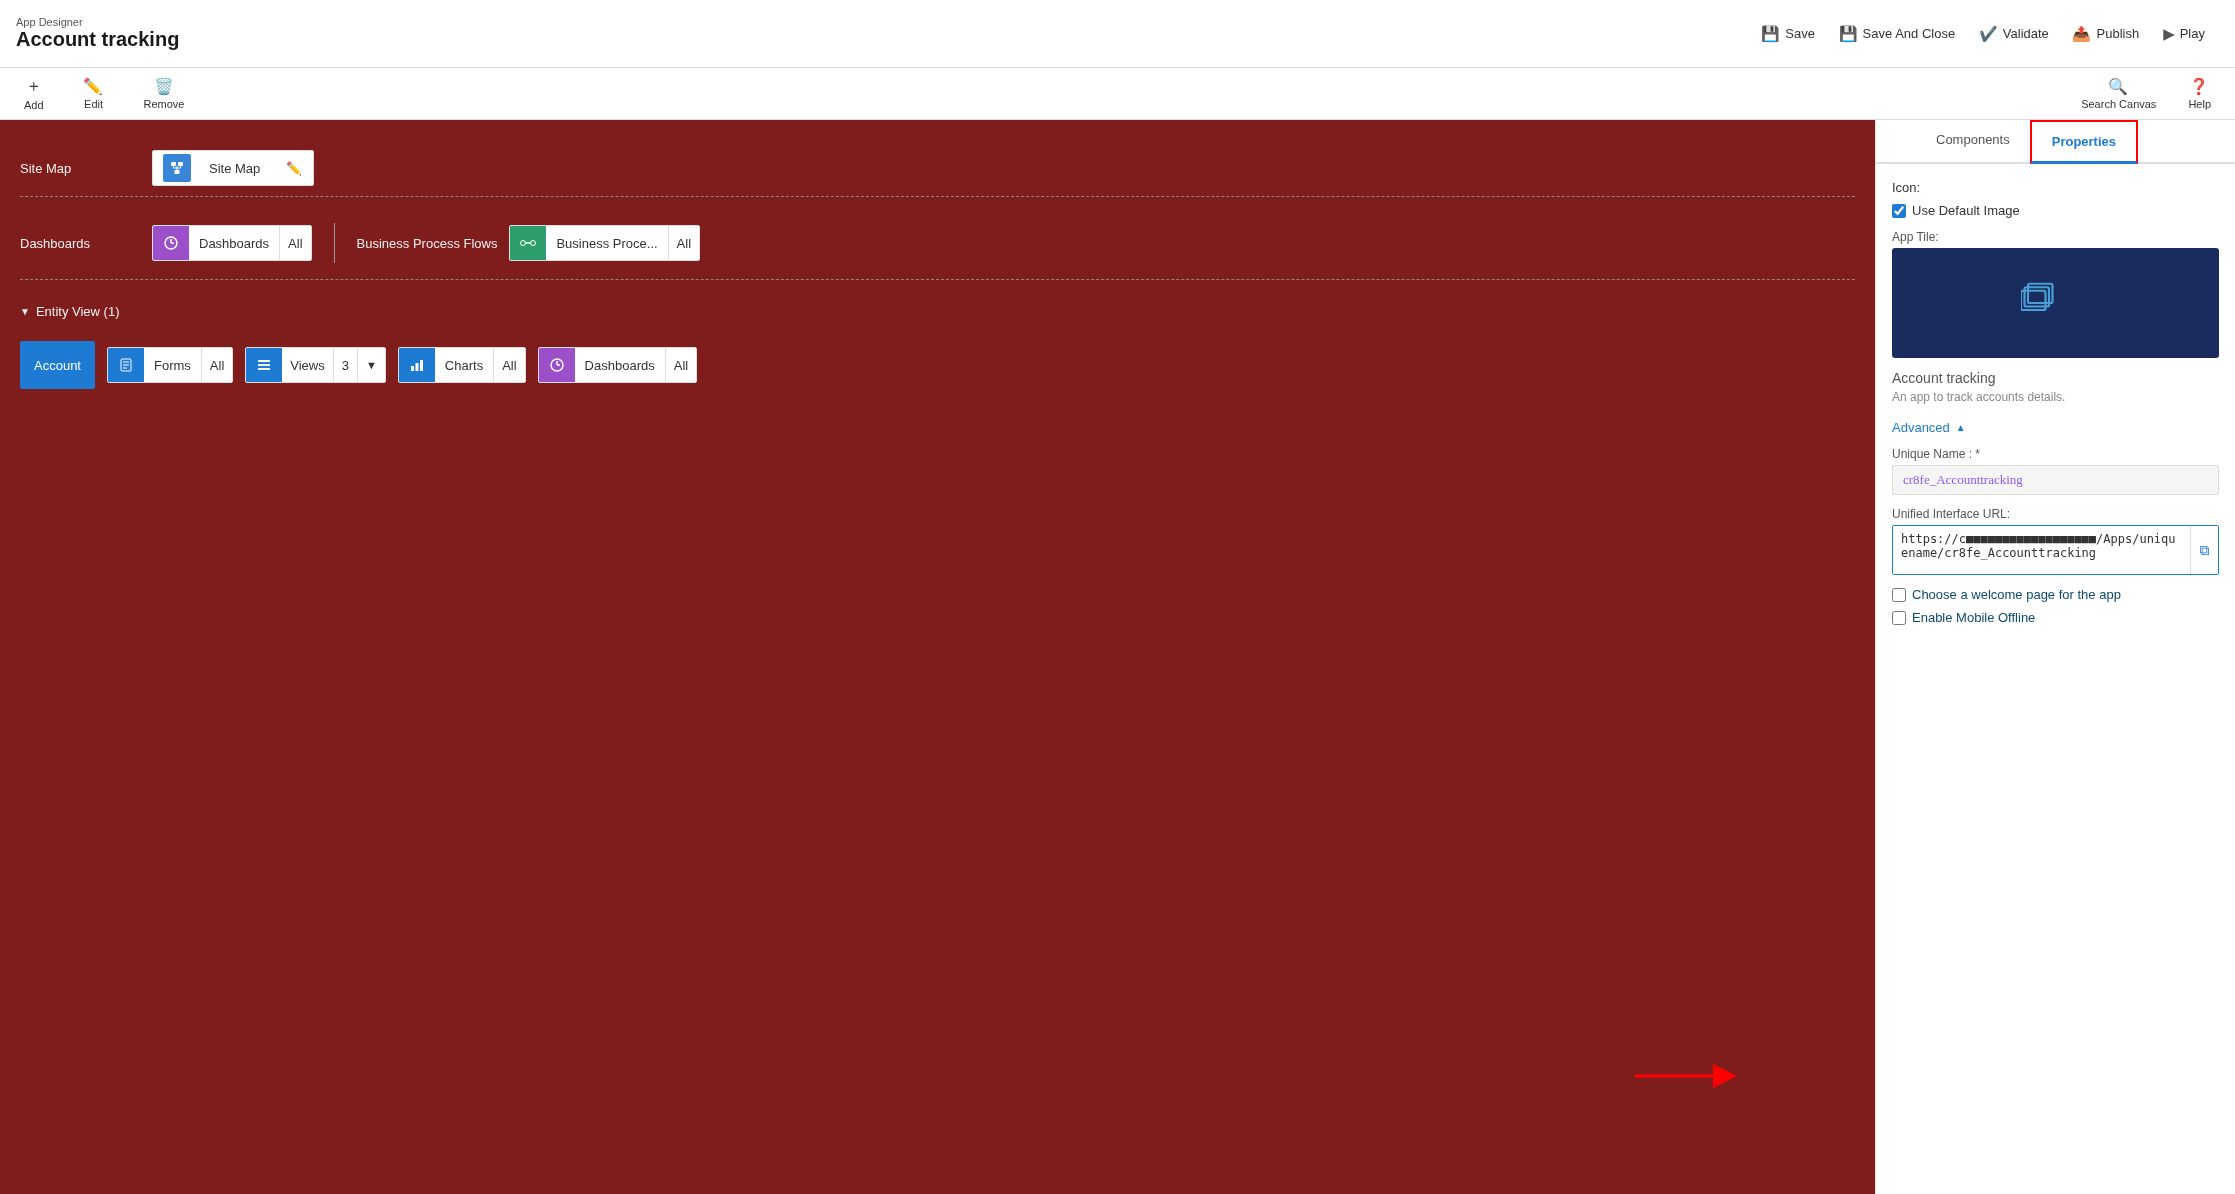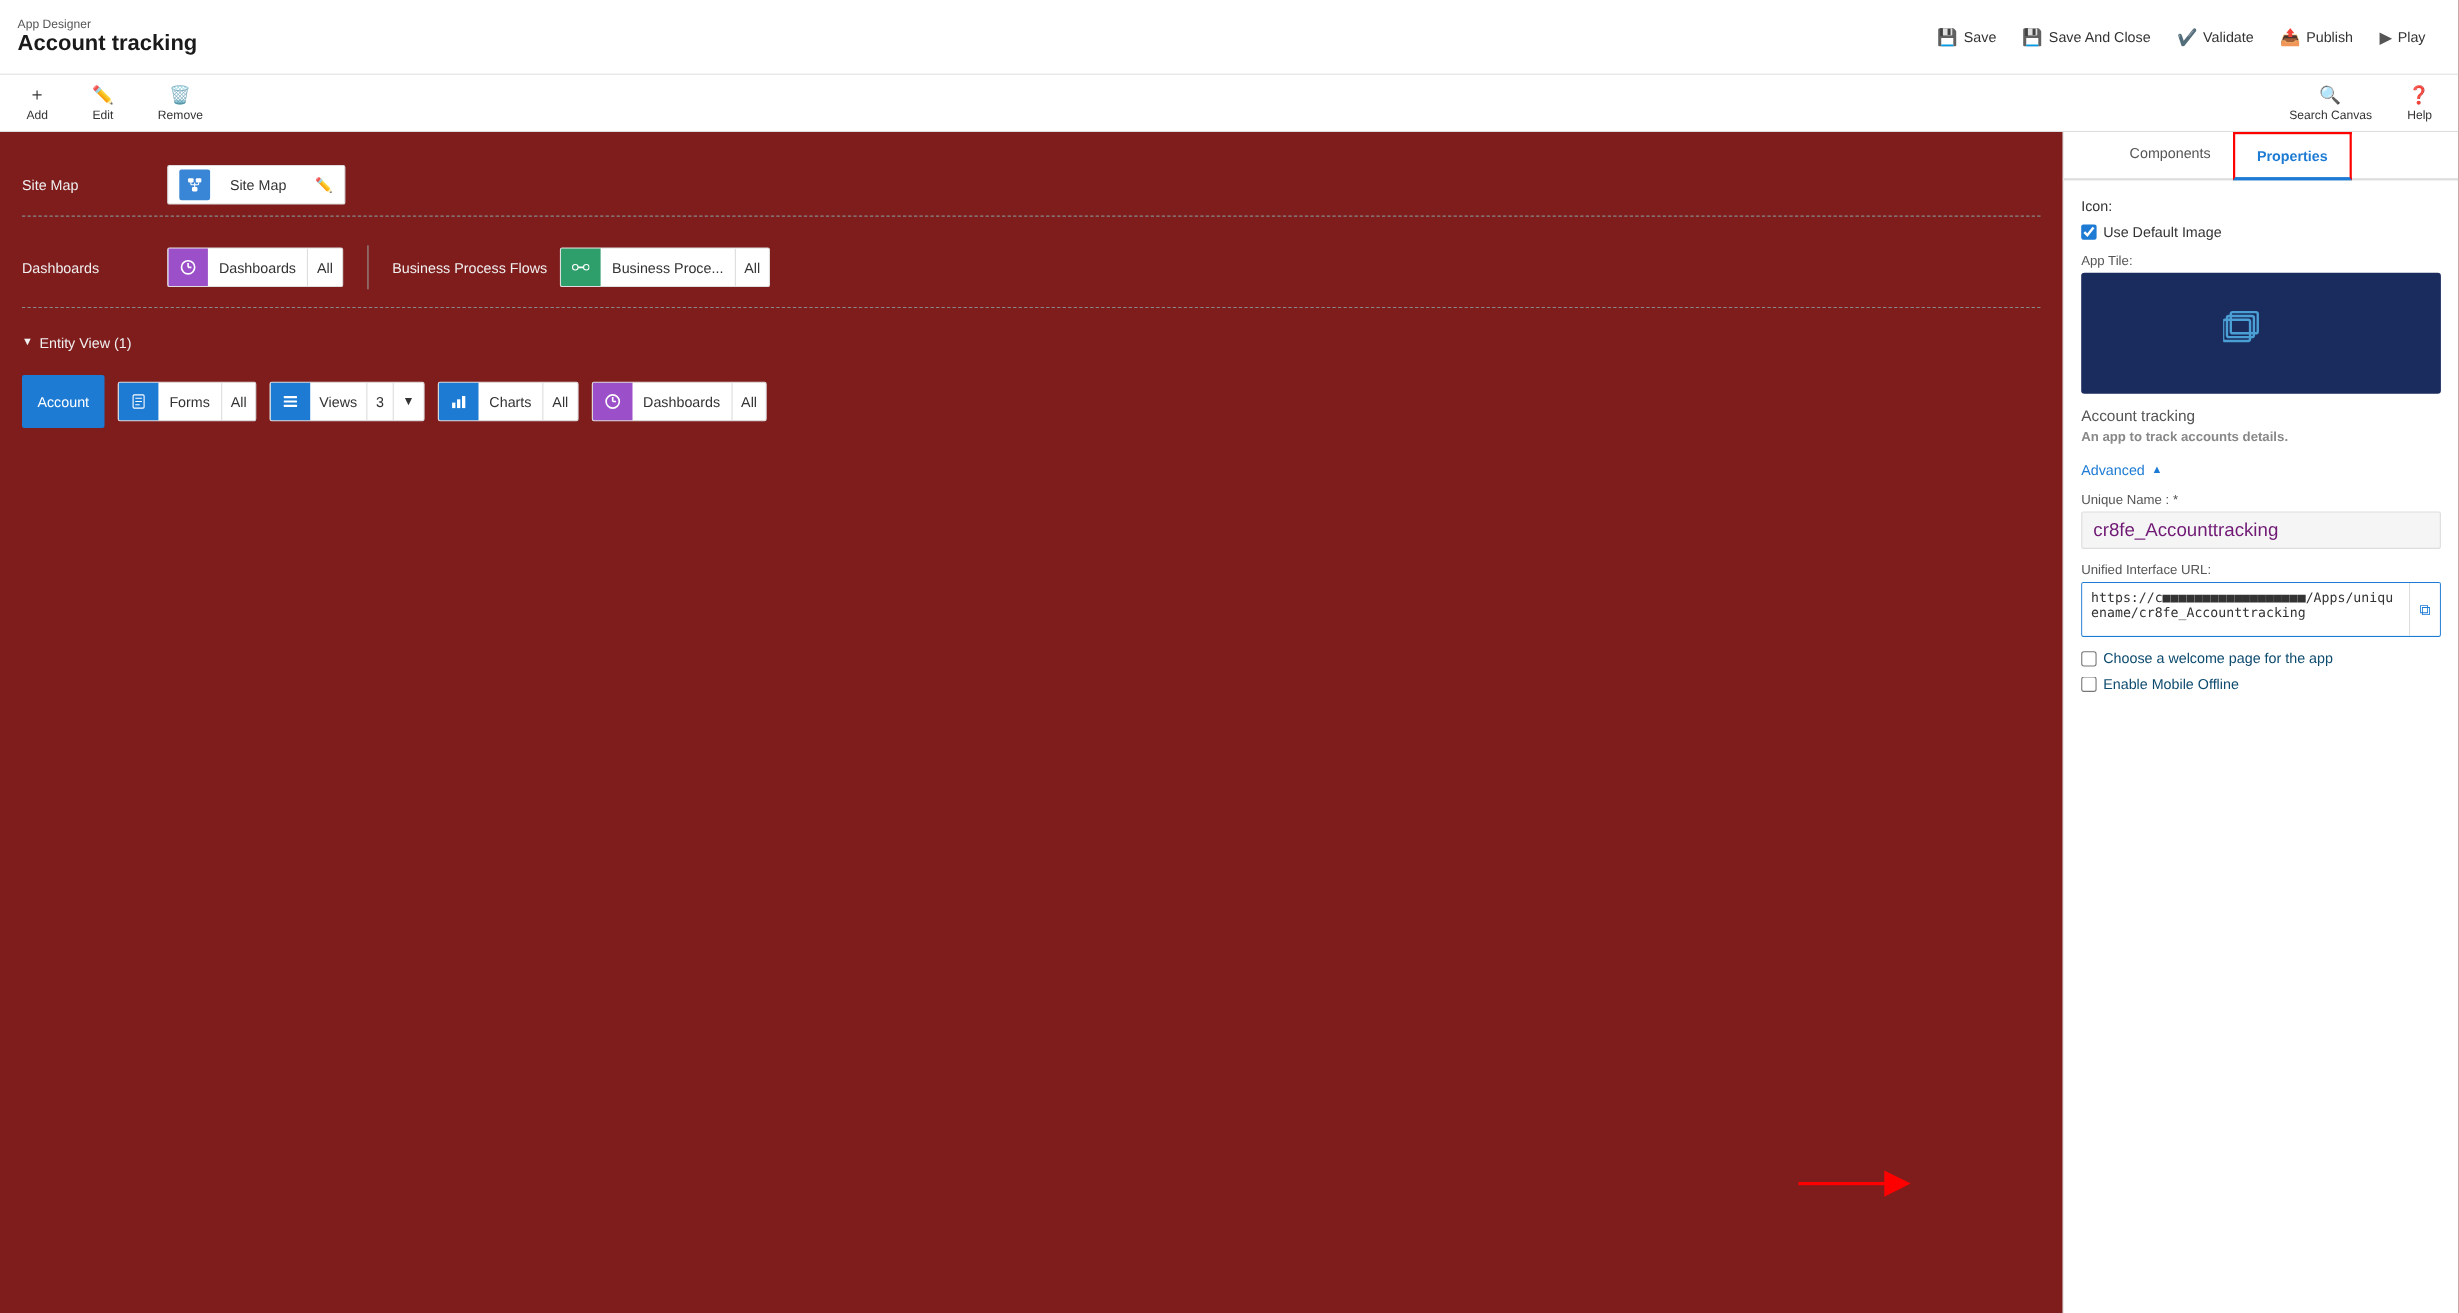--- a/index.html
+++ b/index.html
@@ -232,38 +232,39 @@
       width: 100%;
       height: 110px;
       background: #1a2b5e;
       border-radius: 3px;
       display: flex; align-items: center; justify-content: center;
       margin-bottom: 12px;
     }
     .app-tile-svg { width: 70px; height: 60px; }
 
     .app-name { font-size: 14px; color: #555; margin-bottom: 4px; }
-    .app-description { font-size: 12px; color: #888; margin-bottom: 16px; font-weight: bold; }
+    .app-description { font-size: 12px; color: #888; margin-bottom: 16px; }
 
     
     .advanced-header {
       display: flex; align-items: center; gap: 6px;
       color: #1d7bd4; font-size: 13px; cursor: pointer;
       margin-bottom: 12px;
     }
     .advanced-header .chevron-up { font-size: 10px; }
 
     .input-field {
       width: 100%;
       padding: 6px 10px;
       border: 1px solid #ddd;
       border-radius: 2px;
-      font-size: 17px;
+      font-size: 13px;
       background: #f5f5f5;
-      color: #701a75;
+      color: #8b5cf6;
+      font-family: Liberation Serif, serif;
     }
 
     .url-field-wrapper {
       display: flex; align-items: stretch;
       border: 1px solid #1d7bd4;
       border-radius: 2px;
       overflow: hidden;
     }
     .url-field {
       flex: 1;

